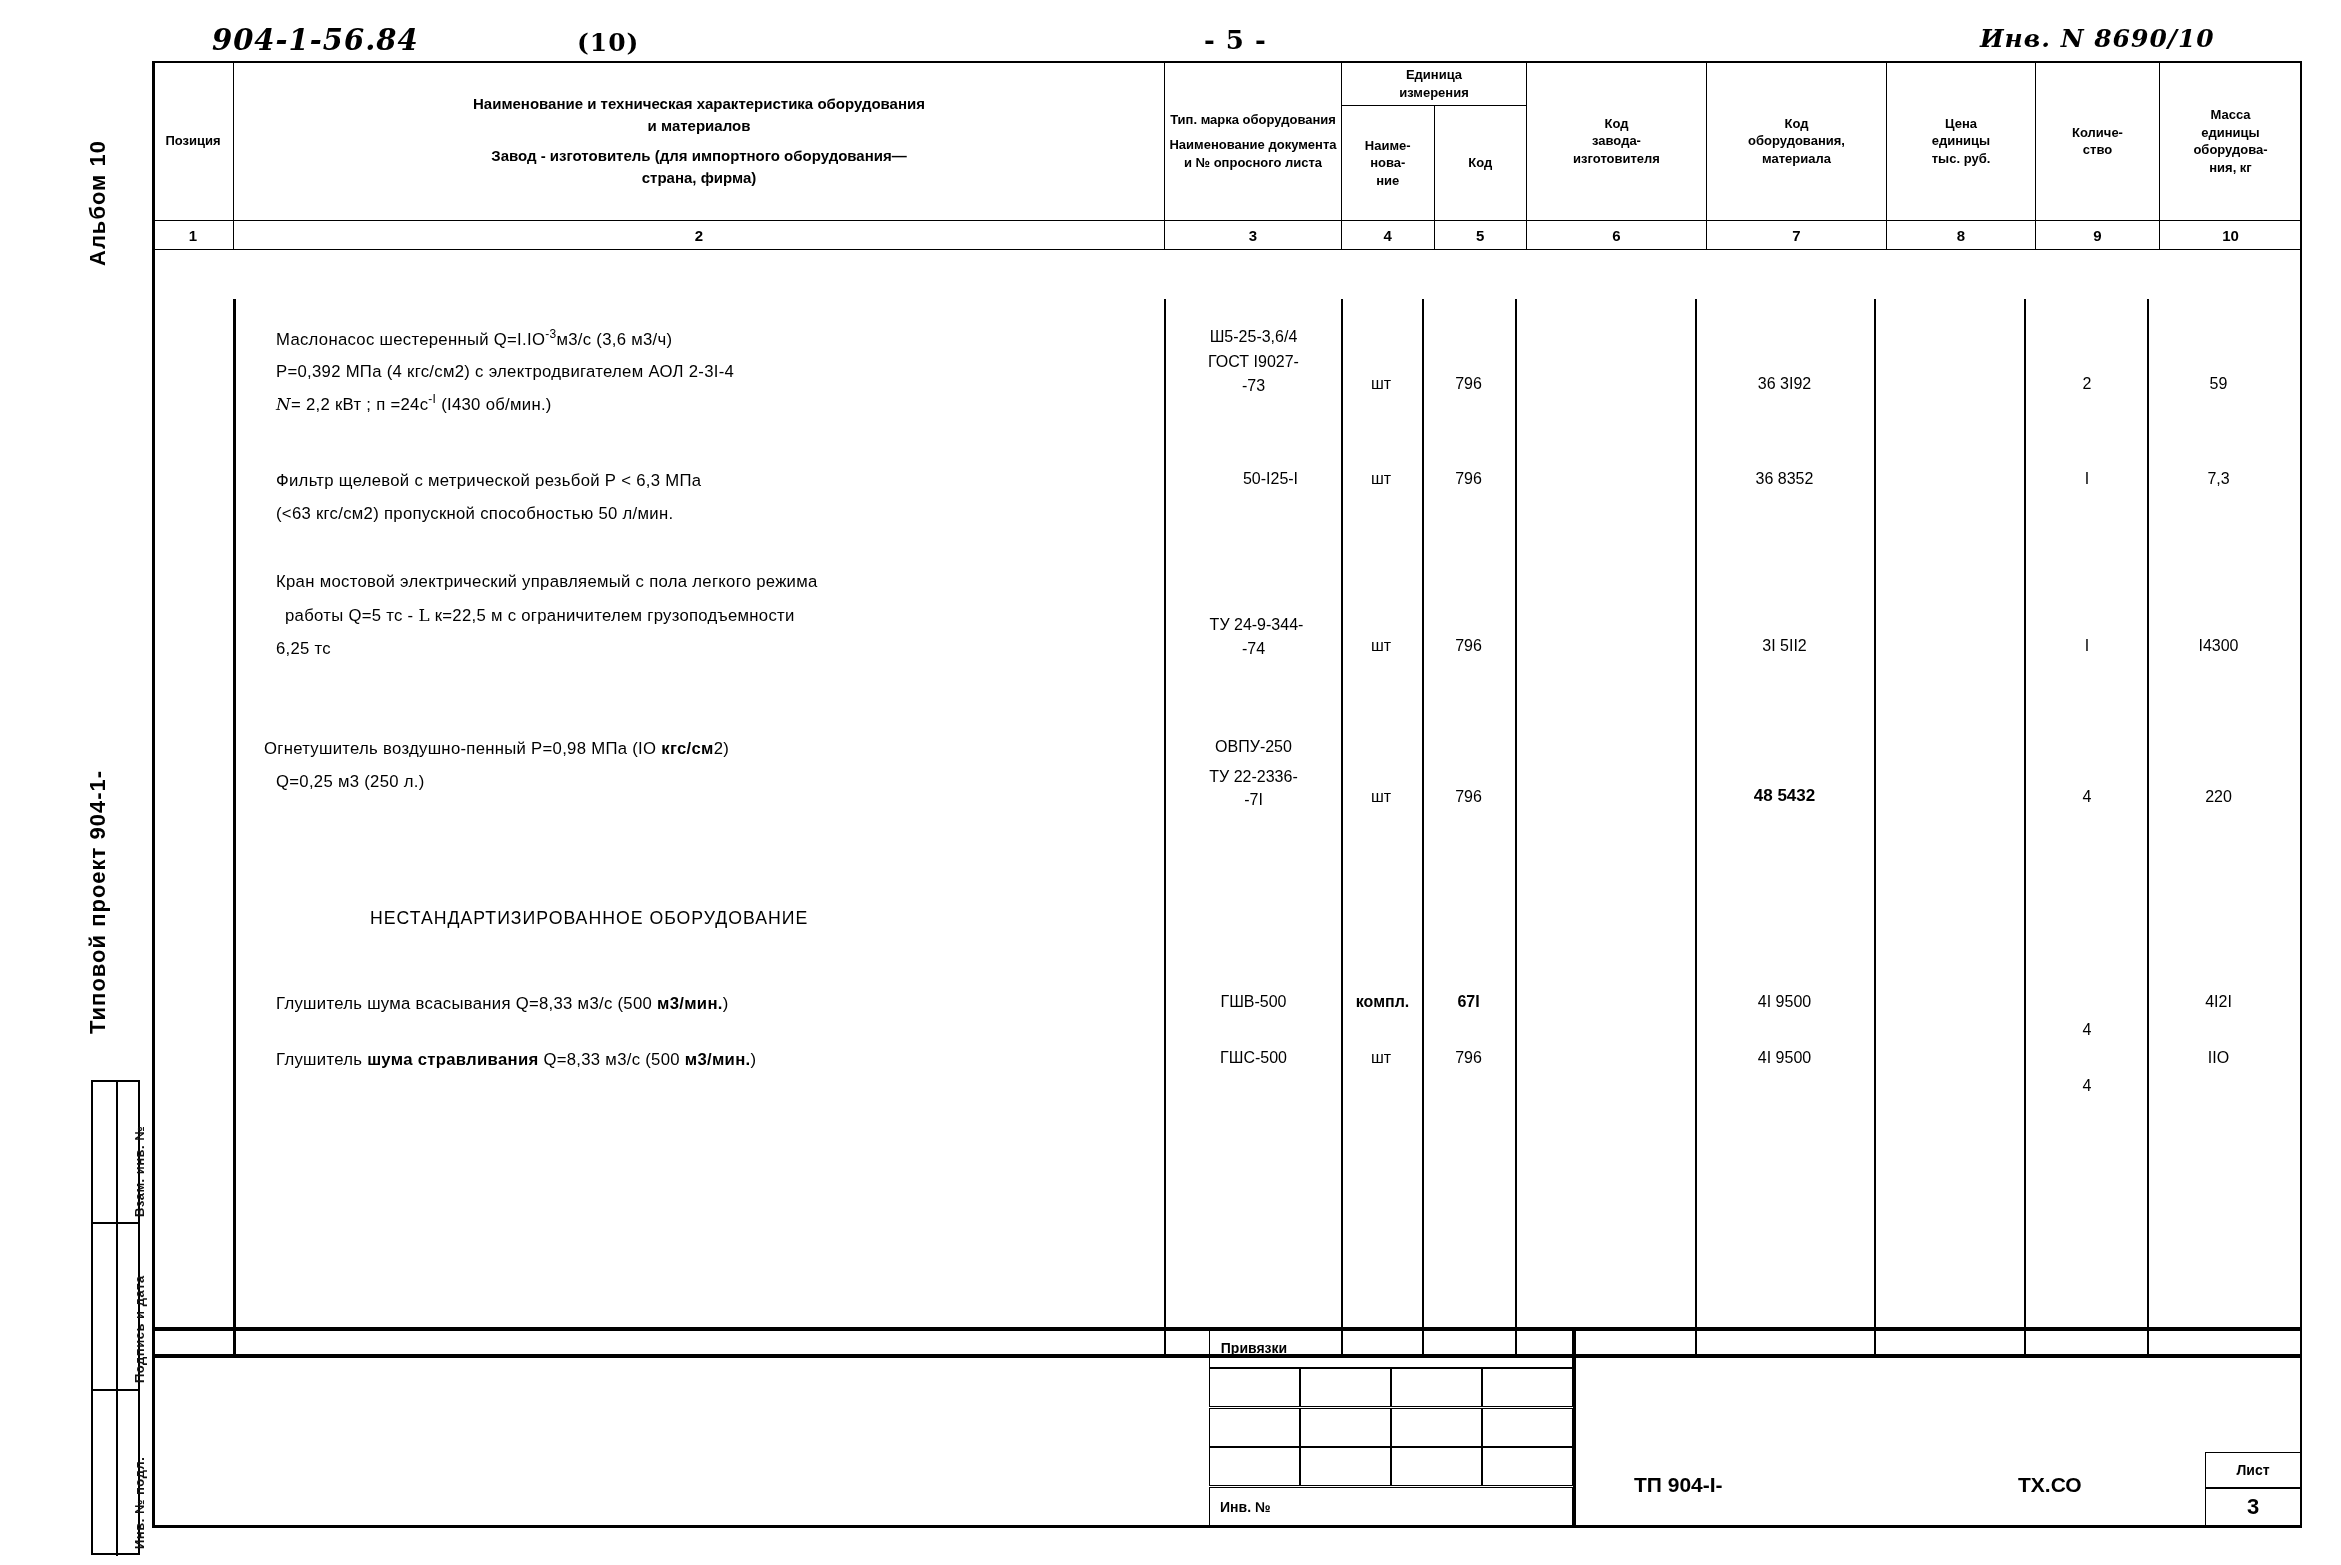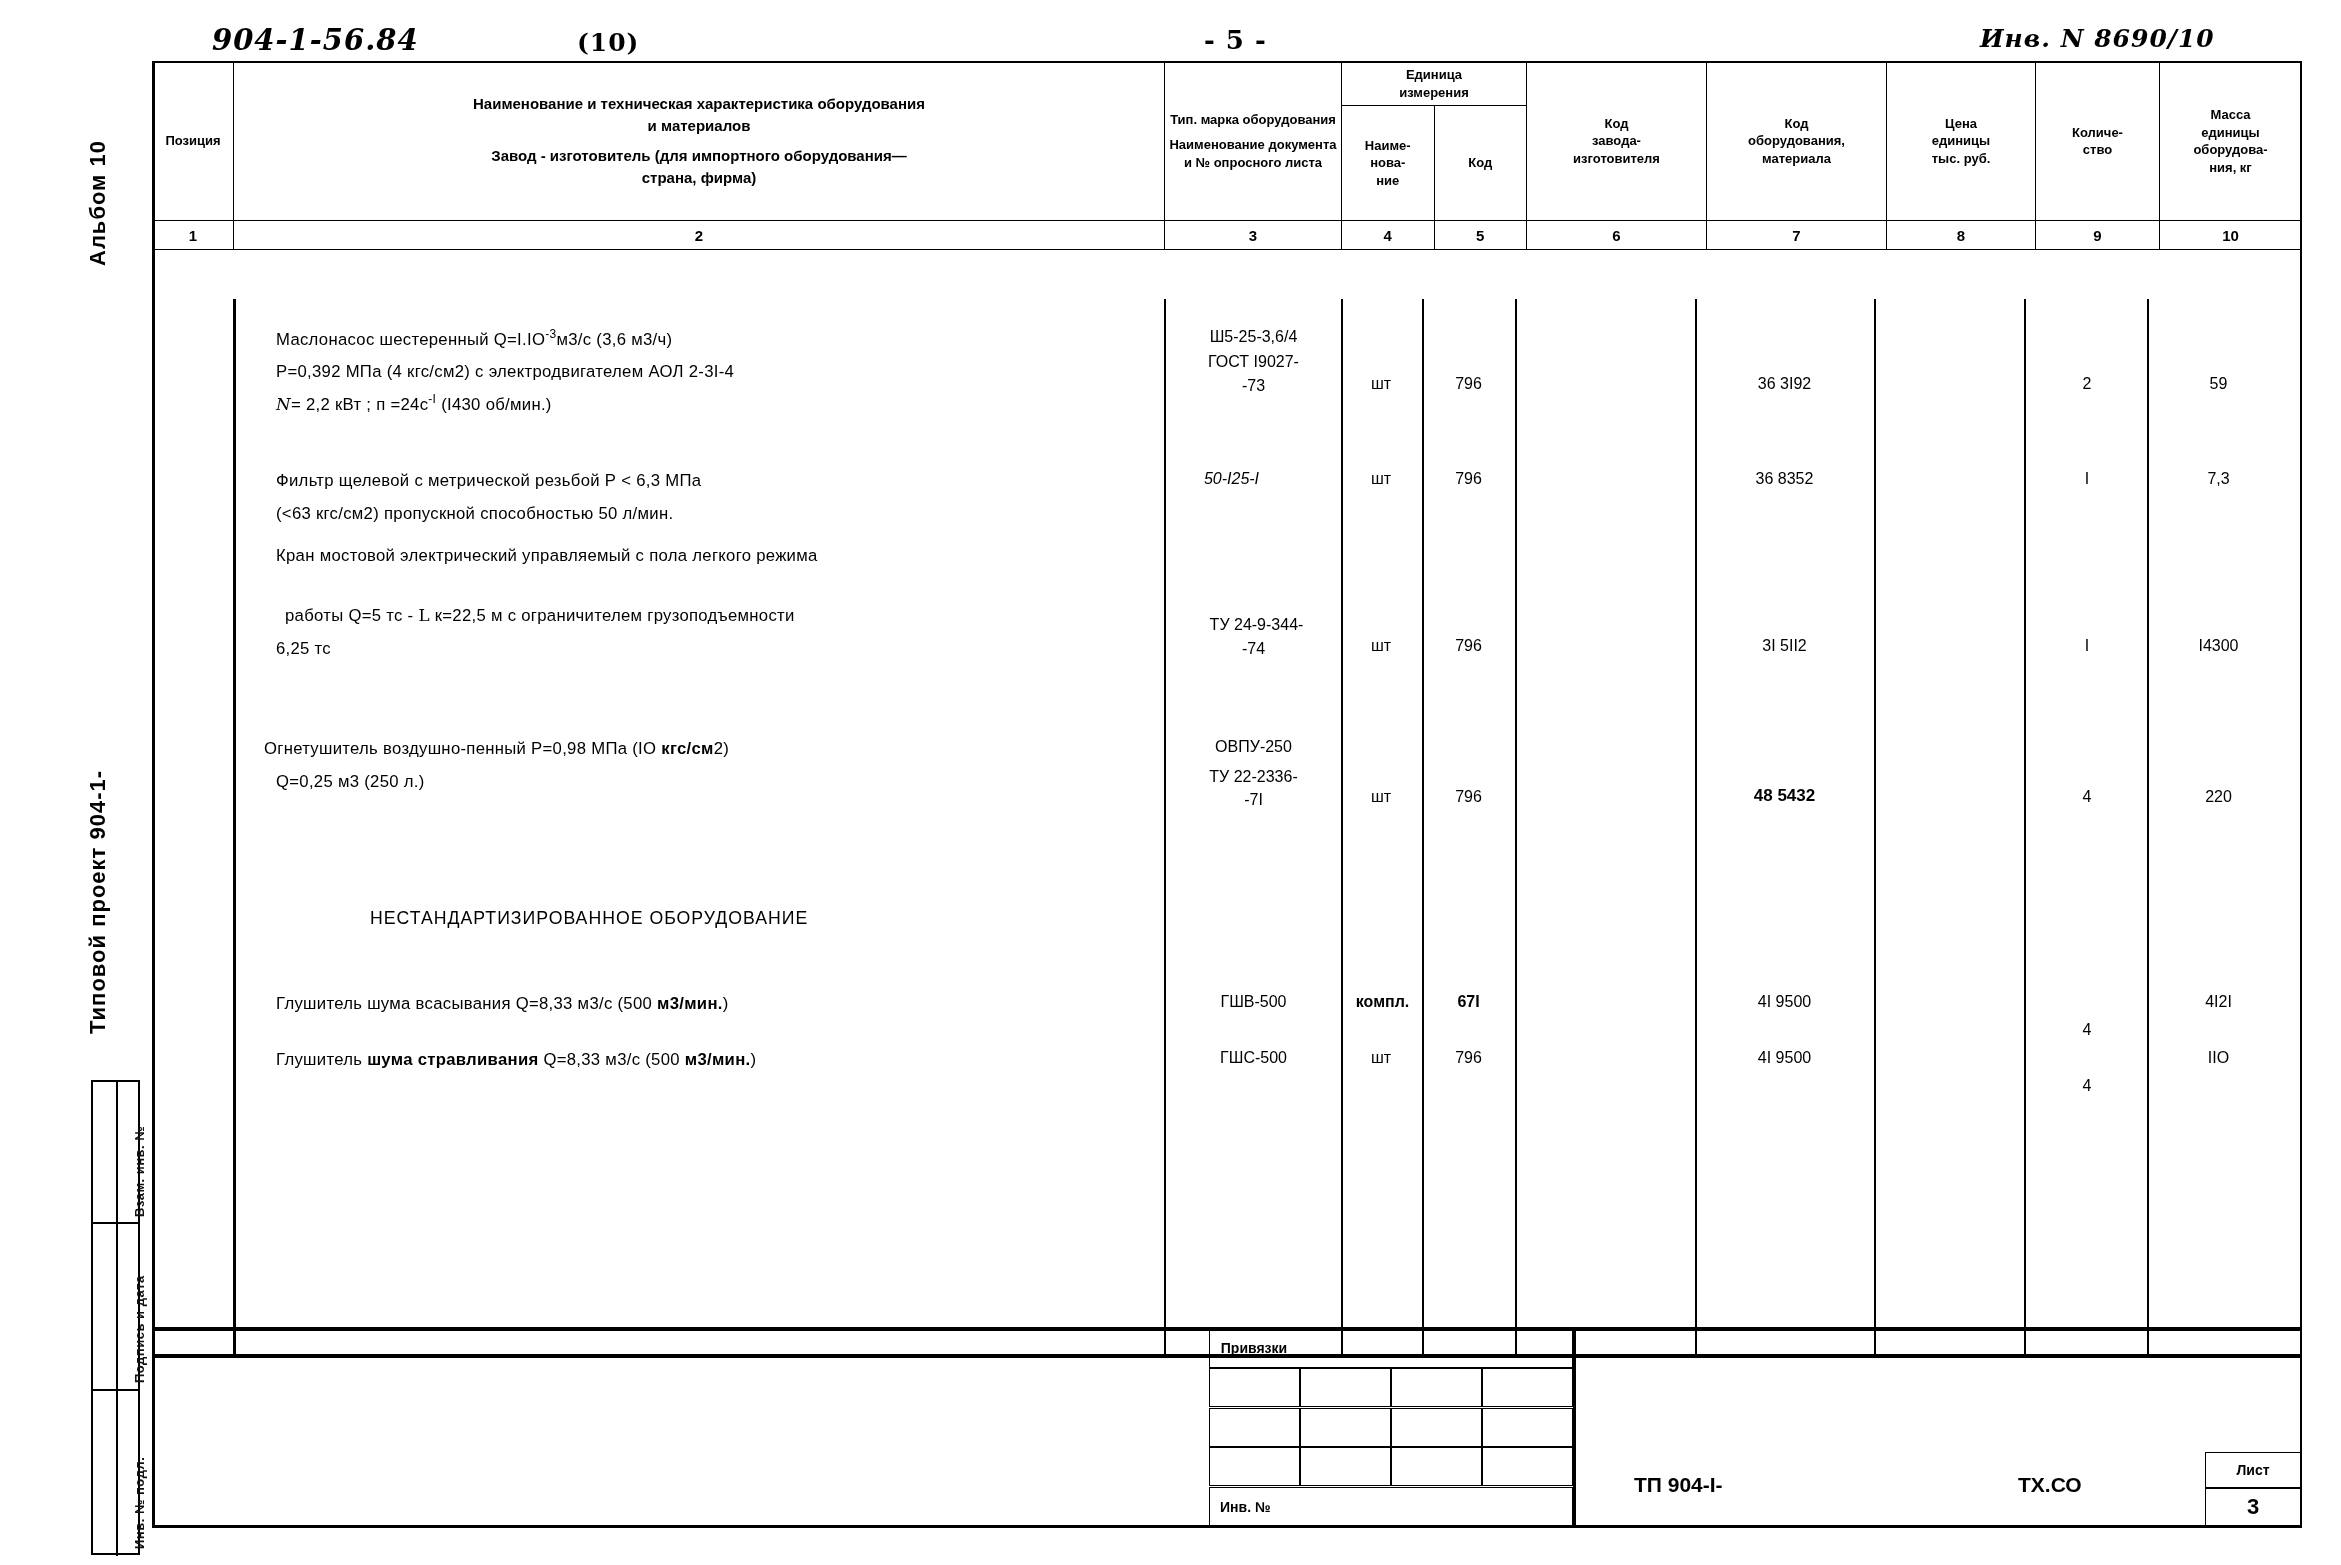--- a/index.html
+++ b/index.html
@@ -327,28 +327,28 @@
   <div class="cellv" style="left:1017px; top:288px; width:169px;">ГОСТ I9027-</div>
   <div class="cellv" style="left:1017px; top:312px; width:169px;">-73</div>
   <div class="cellv" style="left:1191px; top:310px; width:76px;">шт</div>
   <div class="cellv" style="left:1272px; top:310px; width:89px;">796</div>
   <div class="cellv" style="left:1545px; top:310px; width:175px;">36 3I92</div>
   <div class="cellv" style="left:1877px; top:310px; width:116px;">2</div>
   <div class="cellv" style="left:1998px; top:310px; width:137px;">59</div>
 
   <div class="desc" style="left:124px; top:405px;">Фильтр щелевой с метрической резьбой  Р &lt; 6,3 МПа</div>
   <div class="desc" style="left:124px; top:438px;">(&lt;63 кгс/см2) пропускной способностью 50 л/мин.</div>
-  <div class="cellv" style="left:995px; top:405px; width:169px;font-style:italic;">50-I25-I</div>
+  <div class="cellv" style="left:1034px; top:405px; width:169px;">50-I25-I</div>
   <div class="cellv" style="left:1191px; top:405px; width:76px;">шт</div>
   <div class="cellv" style="left:1272px; top:405px; width:89px;">796</div>
   <div class="cellv" style="left:1545px; top:405px; width:175px;">36 8352</div>
   <div class="cellv" style="left:1877px; top:405px; width:116px;">I</div>
   <div class="cellv" style="left:1998px; top:405px; width:137px;">7,3</div>
 
-  <div class="desc" style="left:124px; top:480px;">Кран мостовой электрический управляемый с пола легкого режима</div>
+  <div class="desc" style="left:124px; top:506px;">Кран мостовой электрический управляемый с пола легкого режима</div>
   <div class="desc" style="left:124px; top:540px;margin-left:9px;">
     работы  Q=5 тс -  <span style="font-family:'DejaVu Serif',serif;">L</span> к=22,5 м с ограничителем грузоподъемности
   </div>
   <div class="desc" style="left:124px; top:573px;">6,25 тс</div>
   <div class="cellv" style="left:1017px; top:551px; width:175px;">ТУ 24-9-344-</div>
   <div class="cellv" style="left:1017px; top:575px; width:169px;">-74</div>
   <div class="cellv" style="left:1191px; top:572px; width:76px;">шт</div>
   <div class="cellv" style="left:1272px; top:572px; width:89px;">796</div>
   <div class="cellv" style="left:1545px; top:572px; width:175px;">3I 5II2</div>
   <div class="cellv" style="left:1877px; top:572px; width:116px;">I</div>

